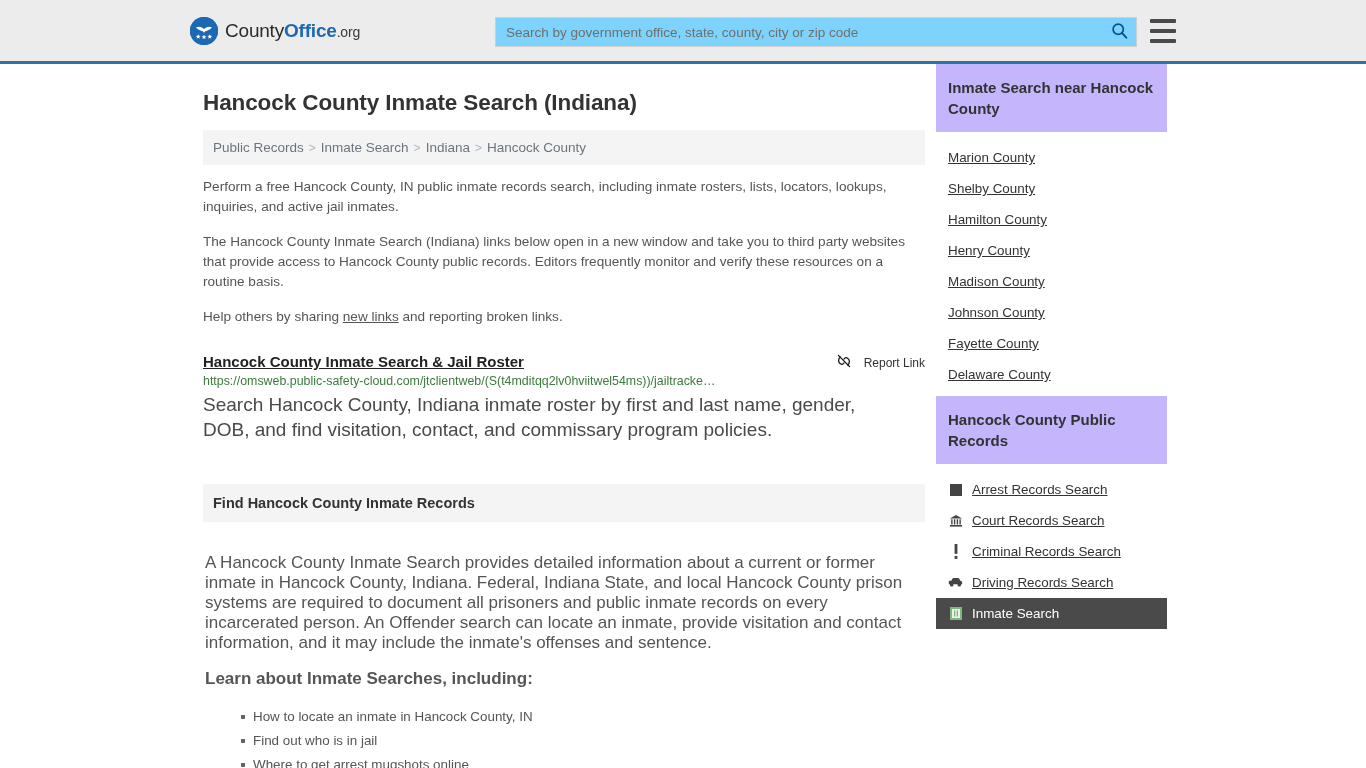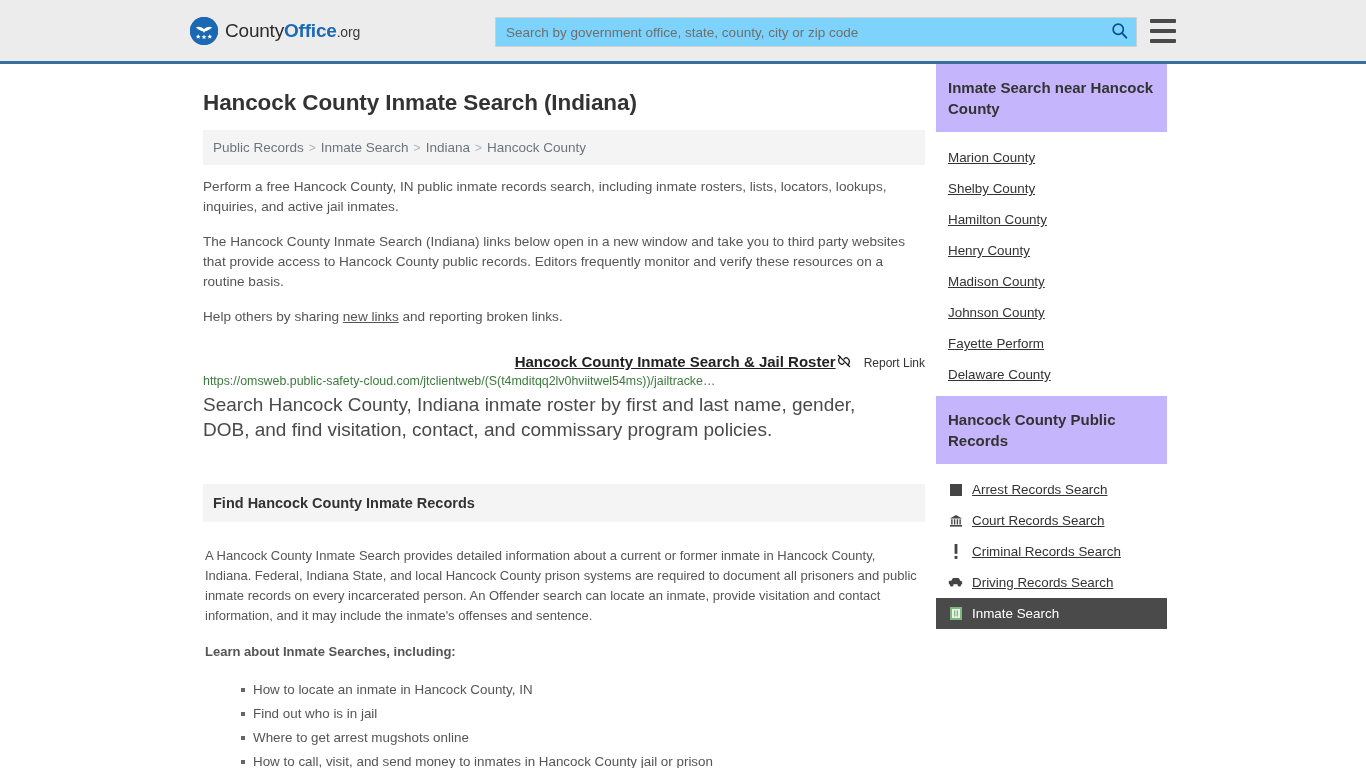--- a/index.html
+++ b/index.html
@@ -138,21 +138,21 @@
   .intro p a { color: #555555; text-decoration: underline; }
 
   
   .result {
     margin-top: 25px;
     position: relative;
   }
   .result-head {
     display: flex;
     align-items: flex-start;
-    justify-content: flex-end;
+    justify-content: space-between;
   }
   .result-title {
     font-size: 15px;
     font-weight: bold;
     color: #222222;
     text-decoration: underline;
     line-height: 19px;
   }
   .report-link {
     display: flex;
@@ -183,24 +183,24 @@
   .panel { margin-top: 42px; }
   .panel-head {
     background: #f4f4f4;
     padding: 11px 10px;
     font-size: 14.5px;
     font-weight: bold;
     color: #333333;
   }
   .panel-body { padding: 16px 2px 0 2px; }
   .panel-body p {
-    font-size: 13px;
+    font-size: 17px;
     line-height: 20px;
     color: #555555;
-    margin: 8px 0 16px 0;
+    margin: 15px 0 16px 0;
   }
   .learn-title {
     font-size: 13.6px;
     font-weight: bold;
     color: #444;
     margin: 0 0 10px 0;
   }
   ul.learn-list {
     margin: 0;
     padding-left: 36px;
@@ -362,21 +362,21 @@
         <a href="#" class="side-link">
           <span class="lbl">Henry County</span>
         </a>
         <a href="#" class="side-link">
           <span class="lbl">Madison County</span>
         </a>
         <a href="#" class="side-link">
           <span class="lbl">Johnson County</span>
         </a>
         <a href="#" class="side-link">
-          <span class="lbl">Fayette Perform</span>
+          <span class="lbl">Fayette County</span>
         </a>
         <a href="#" class="side-link">
           <span class="lbl">Delaware County</span>
         </a>
       </div>
     </div>
 
     <div class="side-panel">
       <div class="side-head">Hancock County Public Records</div>
       <div class="side-links">

